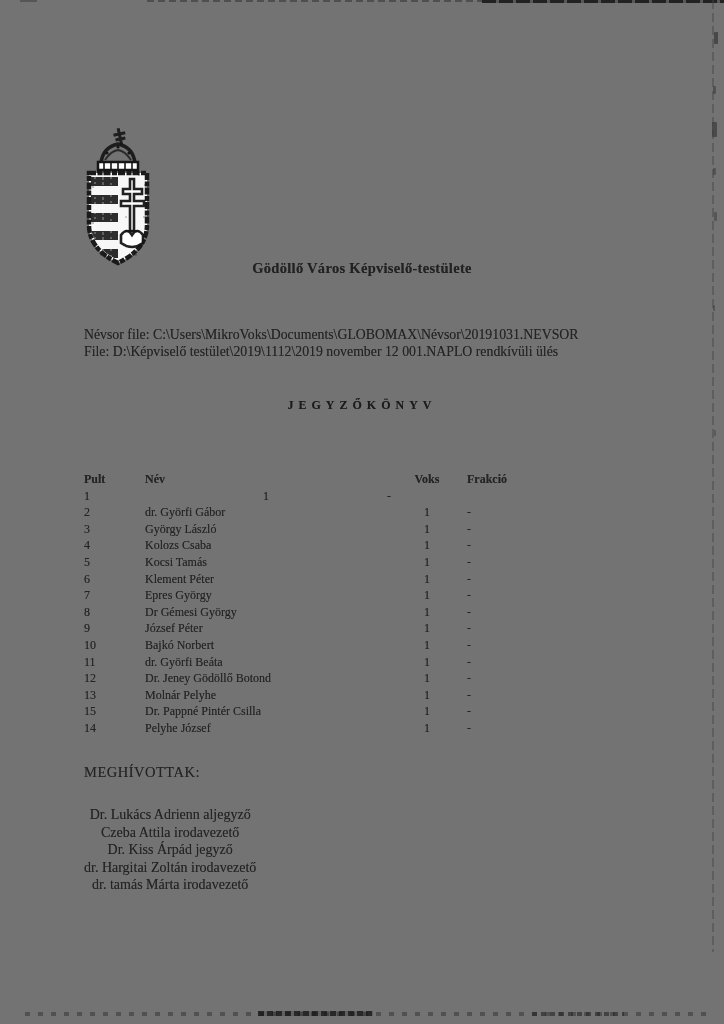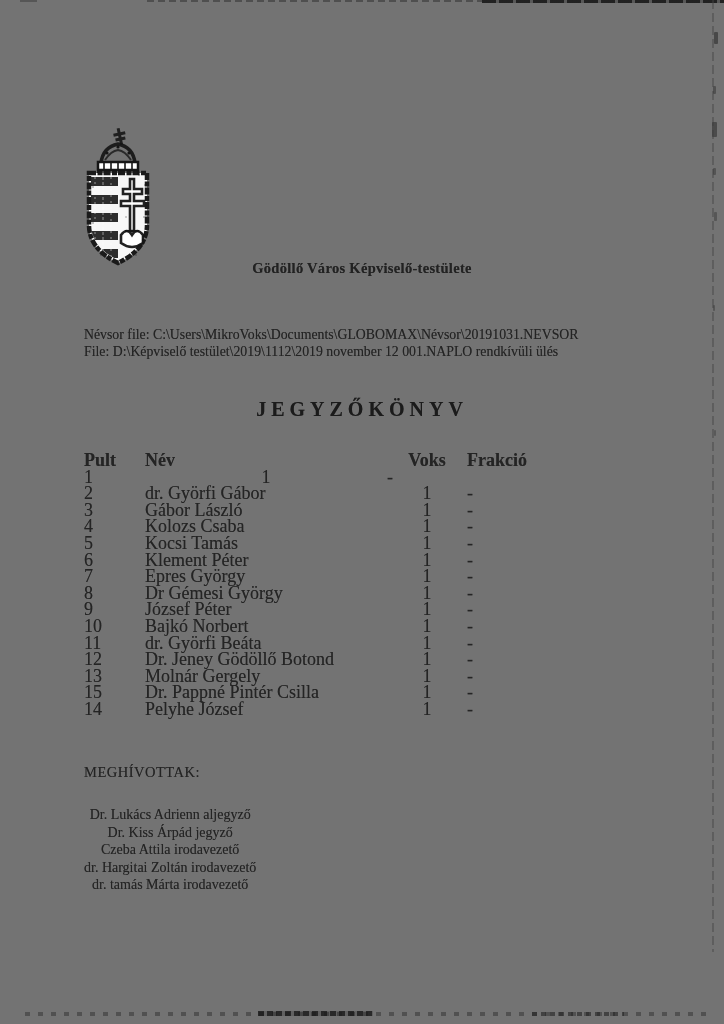--- a/index.html
+++ b/index.html
@@ -28,28 +28,28 @@
 
   
   #file-info {
     position: absolute; left: 84px; top: 327px; width: 560px;
     font-size: 13.8px; line-height: 16.5px; color: #242424;
   }
 
   
   #doc-title {
     position: absolute; top: 398px; left: 0; width: 724px;
-    text-align: center; font-weight: bold; font-size: 20px;
+    text-align: center; font-weight: bold; font-size: 12px;
     letter-spacing: 5px; color: #1b1b1b;
   }
 
   
   #roster {
-    position: absolute; left: 84px; top: 452px; width: 510px;
-    font-size: 18px; color: #242424;
+    position: absolute; left: 84px; top: 471px; width: 510px;
+    font-size: 12px; color: #242424;
   }
   .trow {
     display: grid;
     grid-template-columns: 61px 242px 80px 127px;
     line-height: 16.6px;
   }
   .trow.head { font-weight: bold; }
   .tcell.c0 { text-align: left; }
   .tcell.c1 { text-align: left; }
   .tcell.c2 { text-align: center; }
@@ -198,21 +198,21 @@
           <div class="tcell soft c3">-</div>
         </div>
         <div class="trow">
           <div class="tcell soft c0">2</div>
           <div class="tcell soft c1">dr. Györfi Gábor</div>
           <div class="tcell soft c2">1</div>
           <div class="tcell soft c3">-</div>
         </div>
         <div class="trow">
           <div class="tcell soft c0">3</div>
-          <div class="tcell soft c1">Gábor László</div>
+          <div class="tcell soft c1">György László</div>
           <div class="tcell soft c2">1</div>
           <div class="tcell soft c3">-</div>
         </div>
         <div class="trow">
           <div class="tcell soft c0">4</div>
           <div class="tcell soft c1">Kolozs Csaba</div>
           <div class="tcell soft c2">1</div>
           <div class="tcell soft c3">-</div>
         </div>
         <div class="trow">
@@ -258,21 +258,21 @@
           <div class="tcell soft c3">-</div>
         </div>
         <div class="trow">
           <div class="tcell soft c0">12</div>
           <div class="tcell soft c1">Dr. Jeney Gödöllő Botond</div>
           <div class="tcell soft c2">1</div>
           <div class="tcell soft c3">-</div>
         </div>
         <div class="trow">
           <div class="tcell soft c0">13</div>
-          <div class="tcell soft c1">Molnár Gergely</div>
+          <div class="tcell soft c1">Molnár Pelyhe</div>
           <div class="tcell soft c2">1</div>
           <div class="tcell soft c3">-</div>
         </div>
         <div class="trow">
           <div class="tcell soft c0">15</div>
           <div class="tcell soft c1">Dr. Pappné Pintér Csilla</div>
           <div class="tcell soft c2">1</div>
           <div class="tcell soft c3">-</div>
         </div>
         <div class="trow">
@@ -280,19 +280,19 @@
           <div class="tcell soft c1">Pelyhe József</div>
           <div class="tcell soft c2">1</div>
           <div class="tcell soft c3">-</div>
         </div>
       </div>
   </div>
 
   <div id="invited-label" class="soft">MEGHÍVOTTAK:</div>
   <div id="invited-list" class="soft">
       <div>Dr. Lukács Adrienn aljegyző</div>
+      <div>Czeba Attila irodavezető</div>
       <div>Dr. Kiss Árpád jegyző</div>
-      <div>Czeba Attila irodavezető</div>
       <div>dr. Hargitai Zoltán irodavezető</div>
       <div>dr. tamás Márta irodavezető</div>
     </div>
 
 </div>
 
 </body></html>

